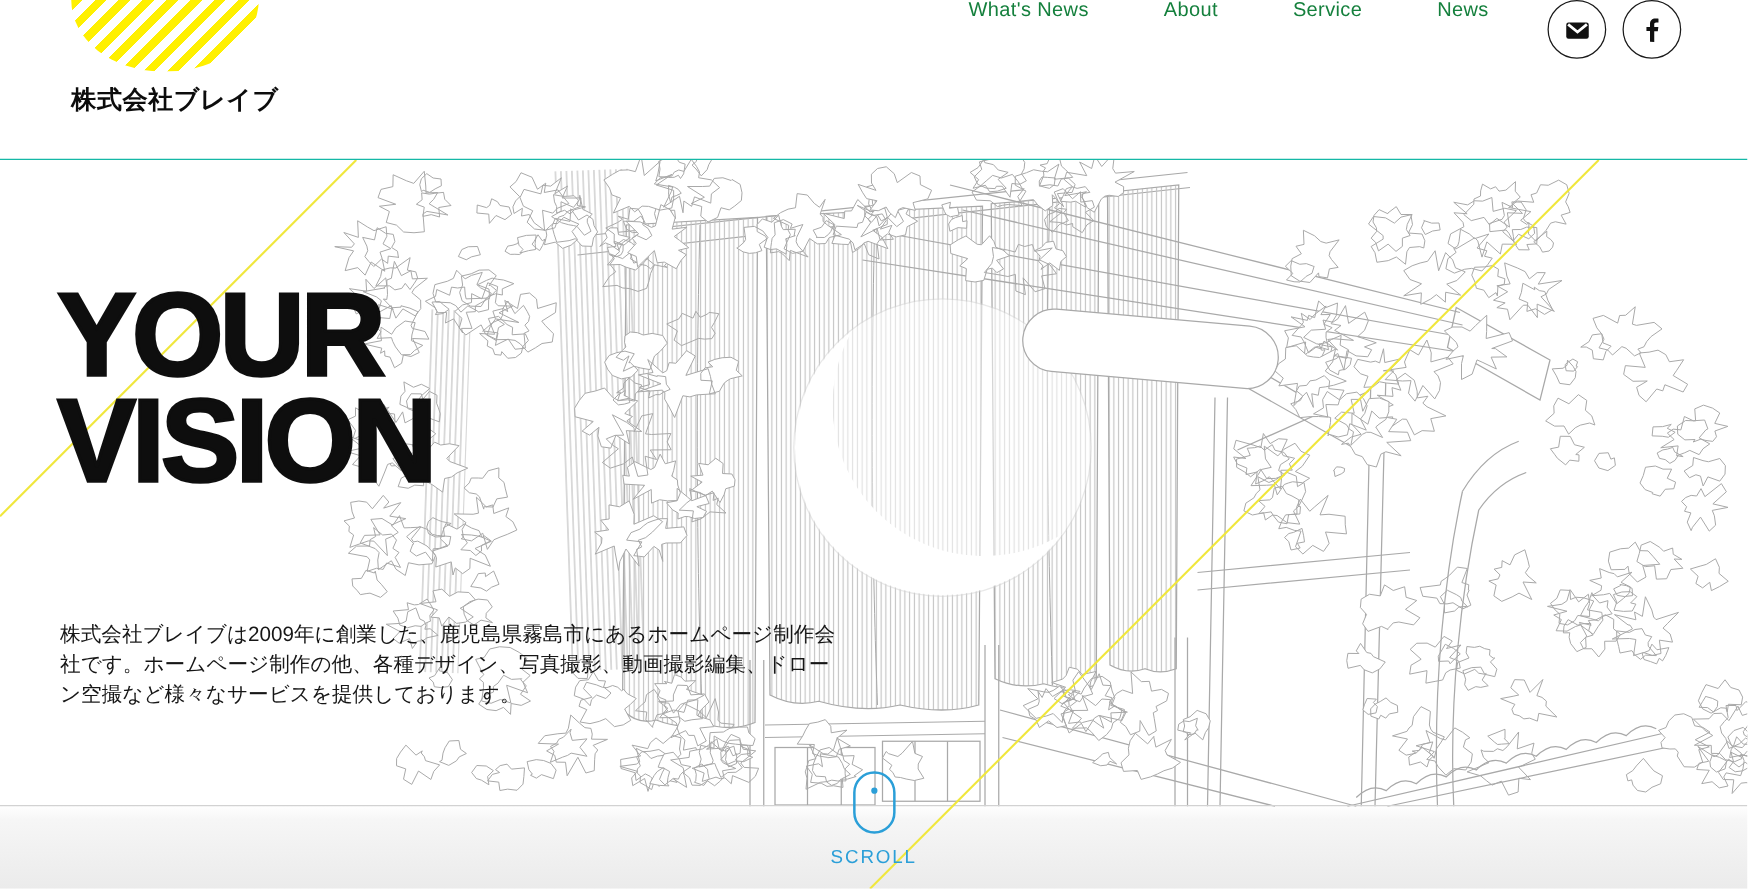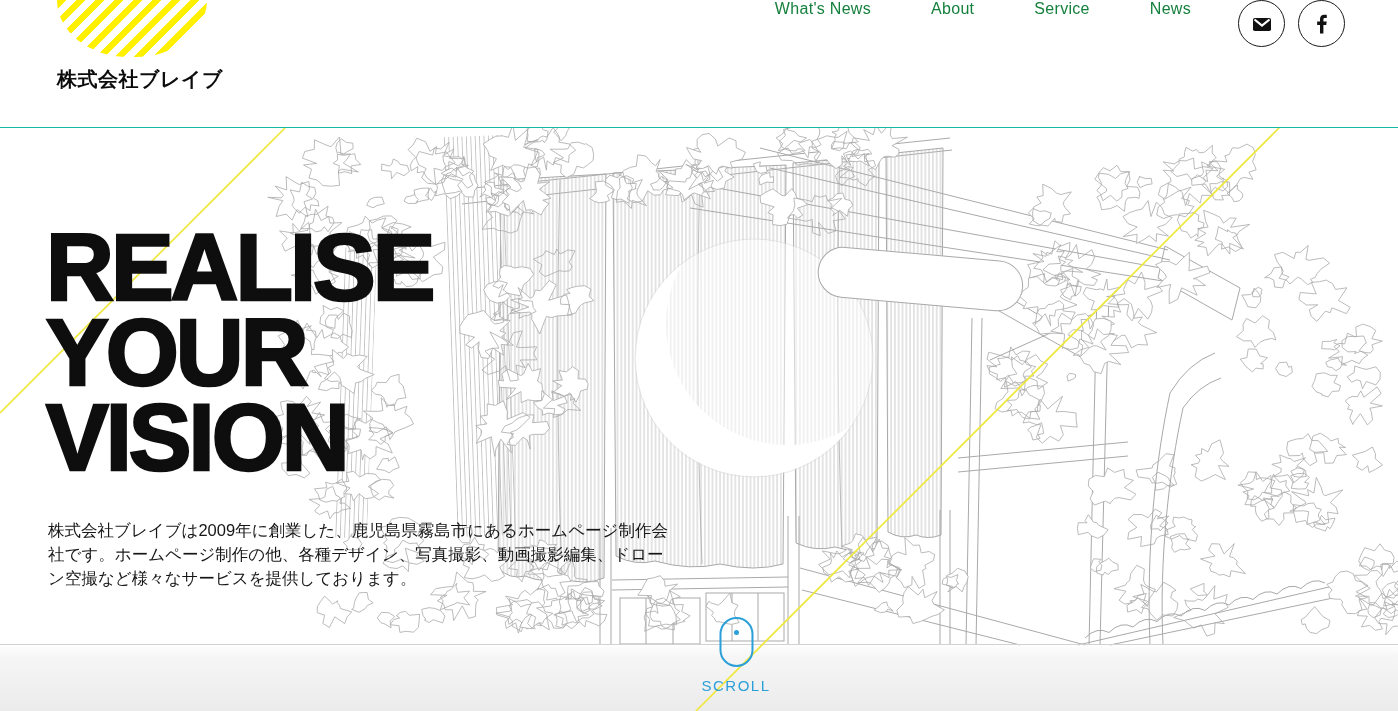--- a/index.html
+++ b/index.html
@@ -37,23 +37,23 @@
   #trees path{fill:#fff;stroke:var(--ink);stroke-width:.8;stroke-linejoin:round;}
   #trees path.open{fill:none;}
   .yline{stroke:var(--line-yellow);stroke-width:1.7;fill:none;}
   .pillshape{fill:#fff;stroke:var(--ink);stroke-width:1;}
 
   .headline{position:absolute;left:46px;top:97px;z-index:2;
             font-size:94px;line-height:85px;font-weight:700;letter-spacing:-3px;
             color:#0e0e0e;-webkit-text-stroke:2.6px #0e0e0e;}
   .headline div{white-space:nowrap;}
   .hero-desc{position:absolute;left:48px;top:368px;width:620px;z-index:2;
-             font-size:16.5px;line-height:24px;color:#161616;margin-top:22px;}
+             font-size:16.5px;line-height:24px;color:#161616;}
   .scroll{position:absolute;left:50%;transform:translateX(-50%);top:489px;z-index:2;
-          display:flex;flex-direction:column;align-items:center;cursor:pointer;margin-left:37px;}
+          display:flex;flex-direction:column;align-items:center;cursor:pointer;}
   .mouse{width:34px;height:50px;border:2px solid var(--blue);border-radius:17px;
          position:relative;background:transparent;}
   .mouse .dot{position:absolute;left:50%;top:11px;transform:translateX(-50%);
               width:5px;height:5px;border-radius:50%;background:var(--blue);}
   .scroll-label{margin-top:10px;font-size:15px;letter-spacing:1.5px;font-weight:500;color:var(--blue);}
 </style>
 <title>株式会社ブレイブ</title></head>
 <body>
 
 <header>
@@ -186,21 +186,20 @@
 
     <line x1="0" y1="516.5" x2="1398" y2="516.5" stroke="#d2d2d2" stroke-width="1"></line>
 
     <g>
       <line class="yline" x1="285" y1="0" x2="0" y2="285"></line>
       <line class="yline" x1="1279" y1="0" x2="696" y2="583"></line>
     </g>
   </svg>
 
   <h1 class="headline">
-    <div>REALISE</div>
     <div>YOUR</div>
     <div>VISION</div>
   </h1>
 
   <p class="hero-desc">株式会社ブレイブは2009年に創業した、鹿児島県霧島市にあるホームページ制作会社です。ホームページ制作の他、各種デザイン、写真撮影、動画撮影編集、ドローン空撮など様々なサービスを提供しております。</p>
 
   <div class="scroll">
     <div class="mouse">
         <div class="dot"></div>
       </div>

